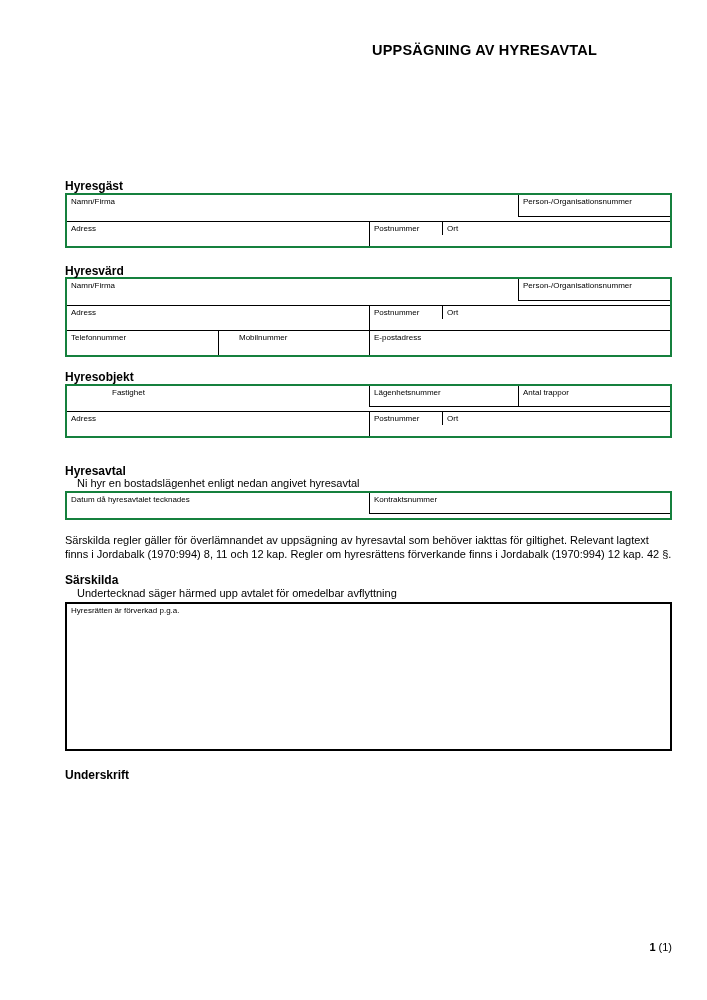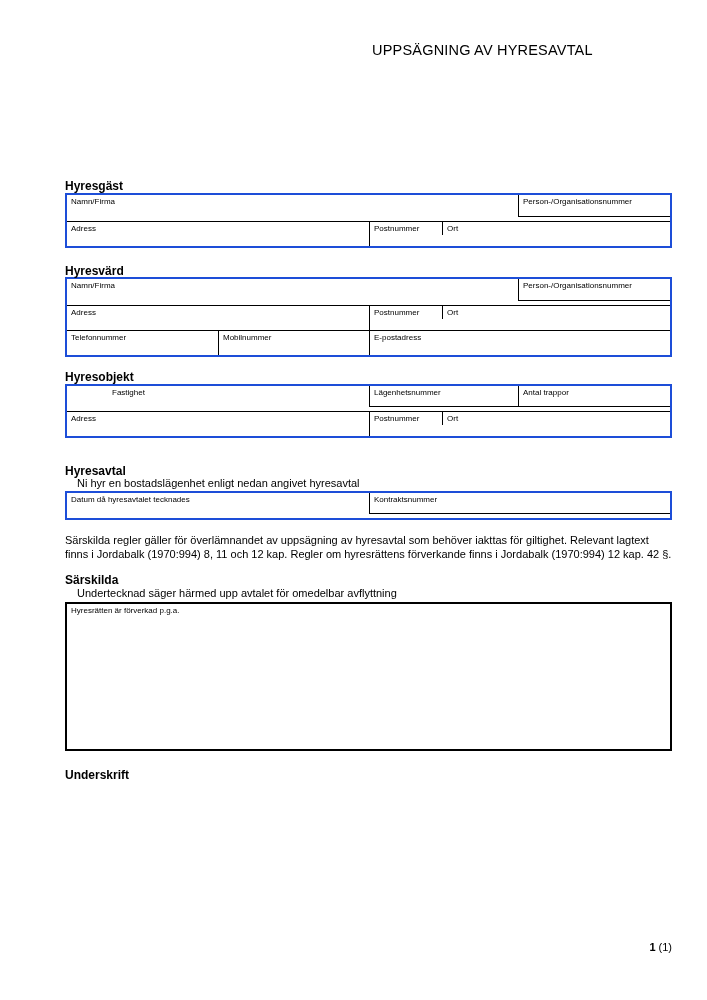--- a/index.html
+++ b/index.html
@@ -6,29 +6,29 @@
   .page {
     position: relative;
     width: 707px;
     height: 1000px;
     background: #ffffff;
     font-family: "Liberation Sans", sans-serif;
     color: #000;
     overflow: hidden;
   }
   .title-block { position: absolute; left: 372px; top: 42px; }
-  .doc-title { font-size: 14.5px; font-weight: normal; line-height: 17px; letter-spacing: 0.2px; }
+  .doc-title { font-size: 14.5px; font-weight: bold; line-height: 17px; letter-spacing: 0.2px; }
   .doc-subtitle { font-size: 13px; line-height: 16px; }
 
   .content { position: absolute; left: 65px; top: 0; width: 607px; }
 
   .sec-heading { font-size: 12px; font-weight: bold; line-height: 12px; margin: 0; }
   .sec-sub { font-size: 11px; line-height: 13px; margin: 0; padding-left: 12px; }
 
-  .formtable { border: 2px solid #1d4ed8; box-sizing: border-box; width: 607px; }
+  .formtable { border: 2px solid #15803d; box-sizing: border-box; width: 607px; }
   .row { position: relative; border-top: 1px solid #000; }
   .row.first { border-top: none; }
   .cell { position: absolute; top: 0; bottom: 0; border-left: 1px solid #000; box-sizing: border-box; }
   .cell.nol { border-left: none; }
   .cell.raised { bottom: 4px; border-bottom: 1px solid #000; }
   .lbl { display: block; font-size: 8px; line-height: 9px; padding: 2px 2px 0 4px; white-space: nowrap; overflow: hidden; }
   .tick { position: absolute; top: 0; width: 1px; height: 13px; background: #000; }
 
   .h26 { height: 26px; } .h25 { height: 25px; } .h24 { height: 24px; }
   .h35 { height: 35px; } .h30 { height: 30px; } 
@@ -106,21 +106,21 @@
         </div>
         <div class="tick" style="left:375px;"></div>
         <div class="cell nol" style="left:376px; right:0;">
           <span class="lbl">Ort</span>
         </div>
       </div>
       <div class="row h24">
         <div class="cell nol" style="left:0; width:151px;">
           <span class="lbl">Telefonnummer</span>
         </div>
-        <div class="cell" style="left:151px; width:151px;">
+        <div class="cell" style="left:151px; width:151px;padding-left:16px;">
           <span class="lbl">Mobilnummer</span>
         </div>
         <div class="cell" style="left:302px; right:0;">
           <span class="lbl">E-postadress</span>
         </div>
       </div>
     </div>
 
     <h2 class="sec-heading mt-hyresobjekt">Hyresobjekt</h2>
     <div class="formtable">

